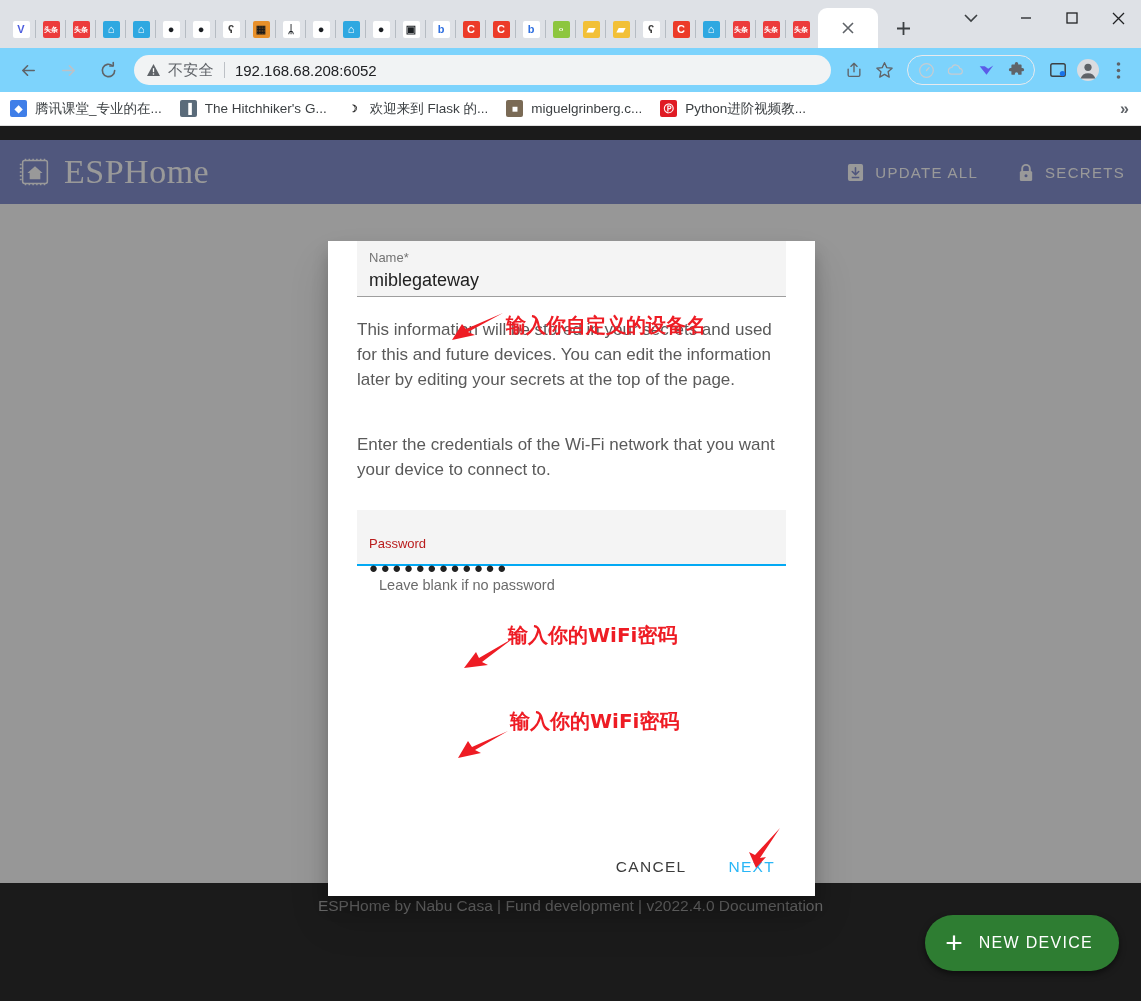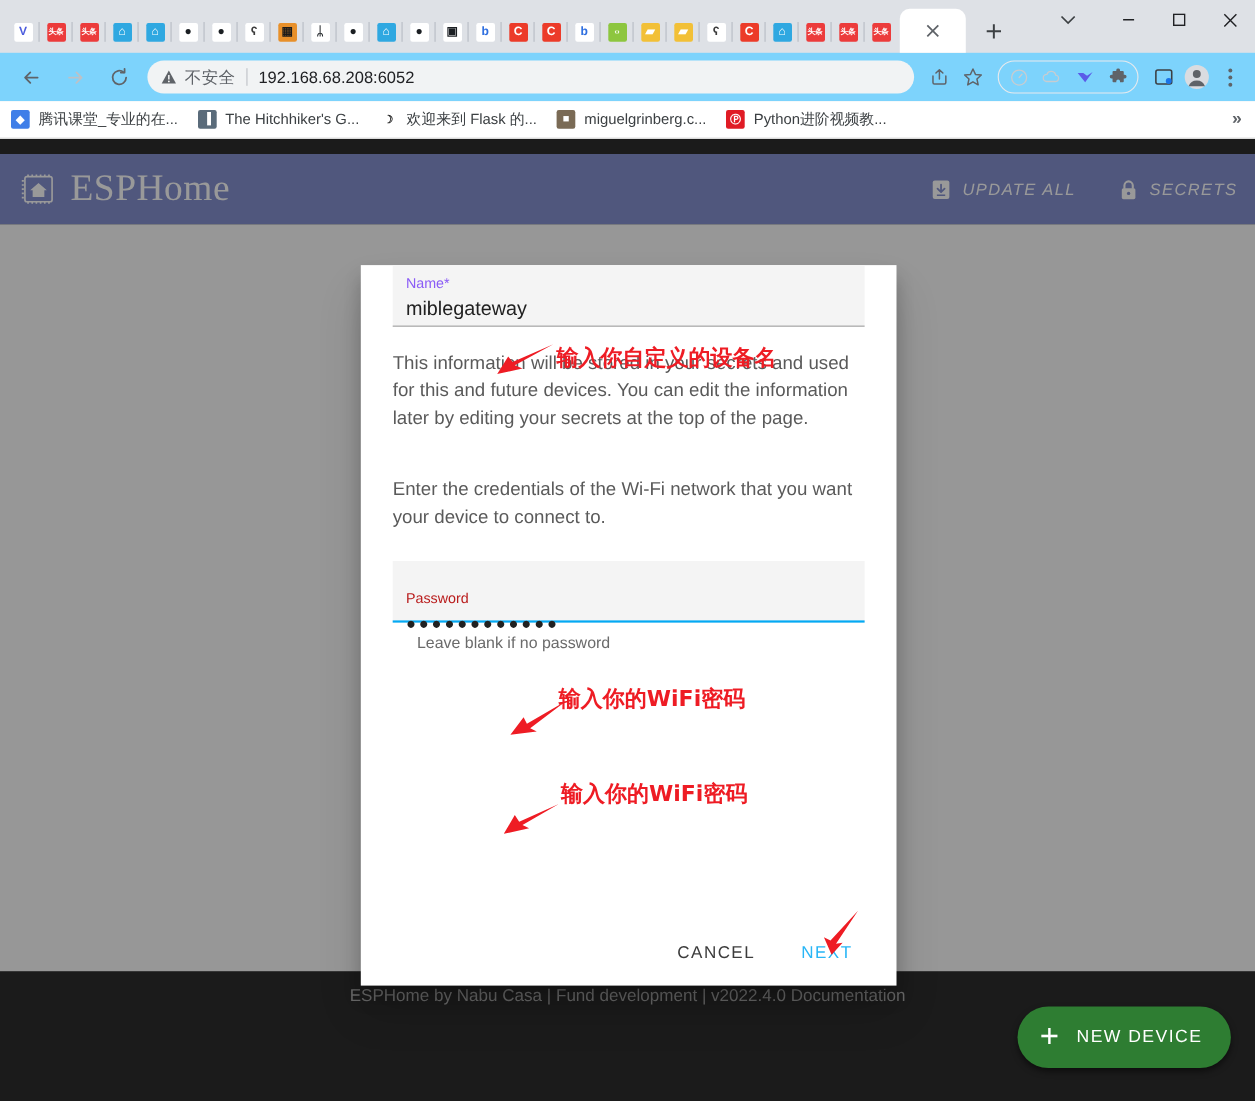--- a/index.html
+++ b/index.html
@@ -131,21 +131,21 @@
     height: 64px; background: #3f51b5;
     display: flex; align-items: center; padding: 0 16px;
     color: #fff;
   }
   .esp-brand { display: flex; align-items: center; }
   .esp-logo { width: 38px; height: 38px; margin-right: 10px; }
   .esp-title {
     font-family: "Liberation Serif", serif;
     font-size: 34px; letter-spacing: .5px;
   }
-  .esp-actions { margin-left: auto; display: flex; align-items: flex-end; font-style: italic; }
+  .esp-actions { margin-left: auto; display: flex; align-items: flex-end; }
   .esp-action {
     display: flex; align-items: center; margin-left: 40px;
     font-size: 15px; letter-spacing: 1.3px;
   }
   .esp-action svg { margin-right: 11px; }
 
   .page-body { height: 679px; background: #fafafa; }
   .esp-footer {
     height: 118px; background: #1b1b1b;
     display: flex; justify-content: center; padding-top: 14px;
@@ -178,21 +178,21 @@
   .dlg-title {
     font-size: 24px; color: #333; padding-top: 29px; margin-bottom: 19px;
     font-weight: 400;
   }
   .field {
     background: #f4f4f4; border-bottom: 1px solid #9e9e9e;
     height: 56px; padding: 8px 12px 0 12px; position: relative;
   }
   .field.focused { border-bottom: 2px solid #03a9f4; }
   .field-label {
-    font-size: 13px; color: #8b5cf6; line-height: 17px;
+    font-size: 13px; color: #737373; line-height: 17px;
   }
   .field.focused .field-label { color: #b91c1c; margin-top: 17px; }
   .field-value {
     font-size: 18px; color: #212121; line-height: 26px; margin-top: 1px;
   }
   .field-dots {
     font-size: 15px; color: #212121; letter-spacing: 2.6px;
     line-height: 26px; margin-top: 3px;
   }
   .helper {

